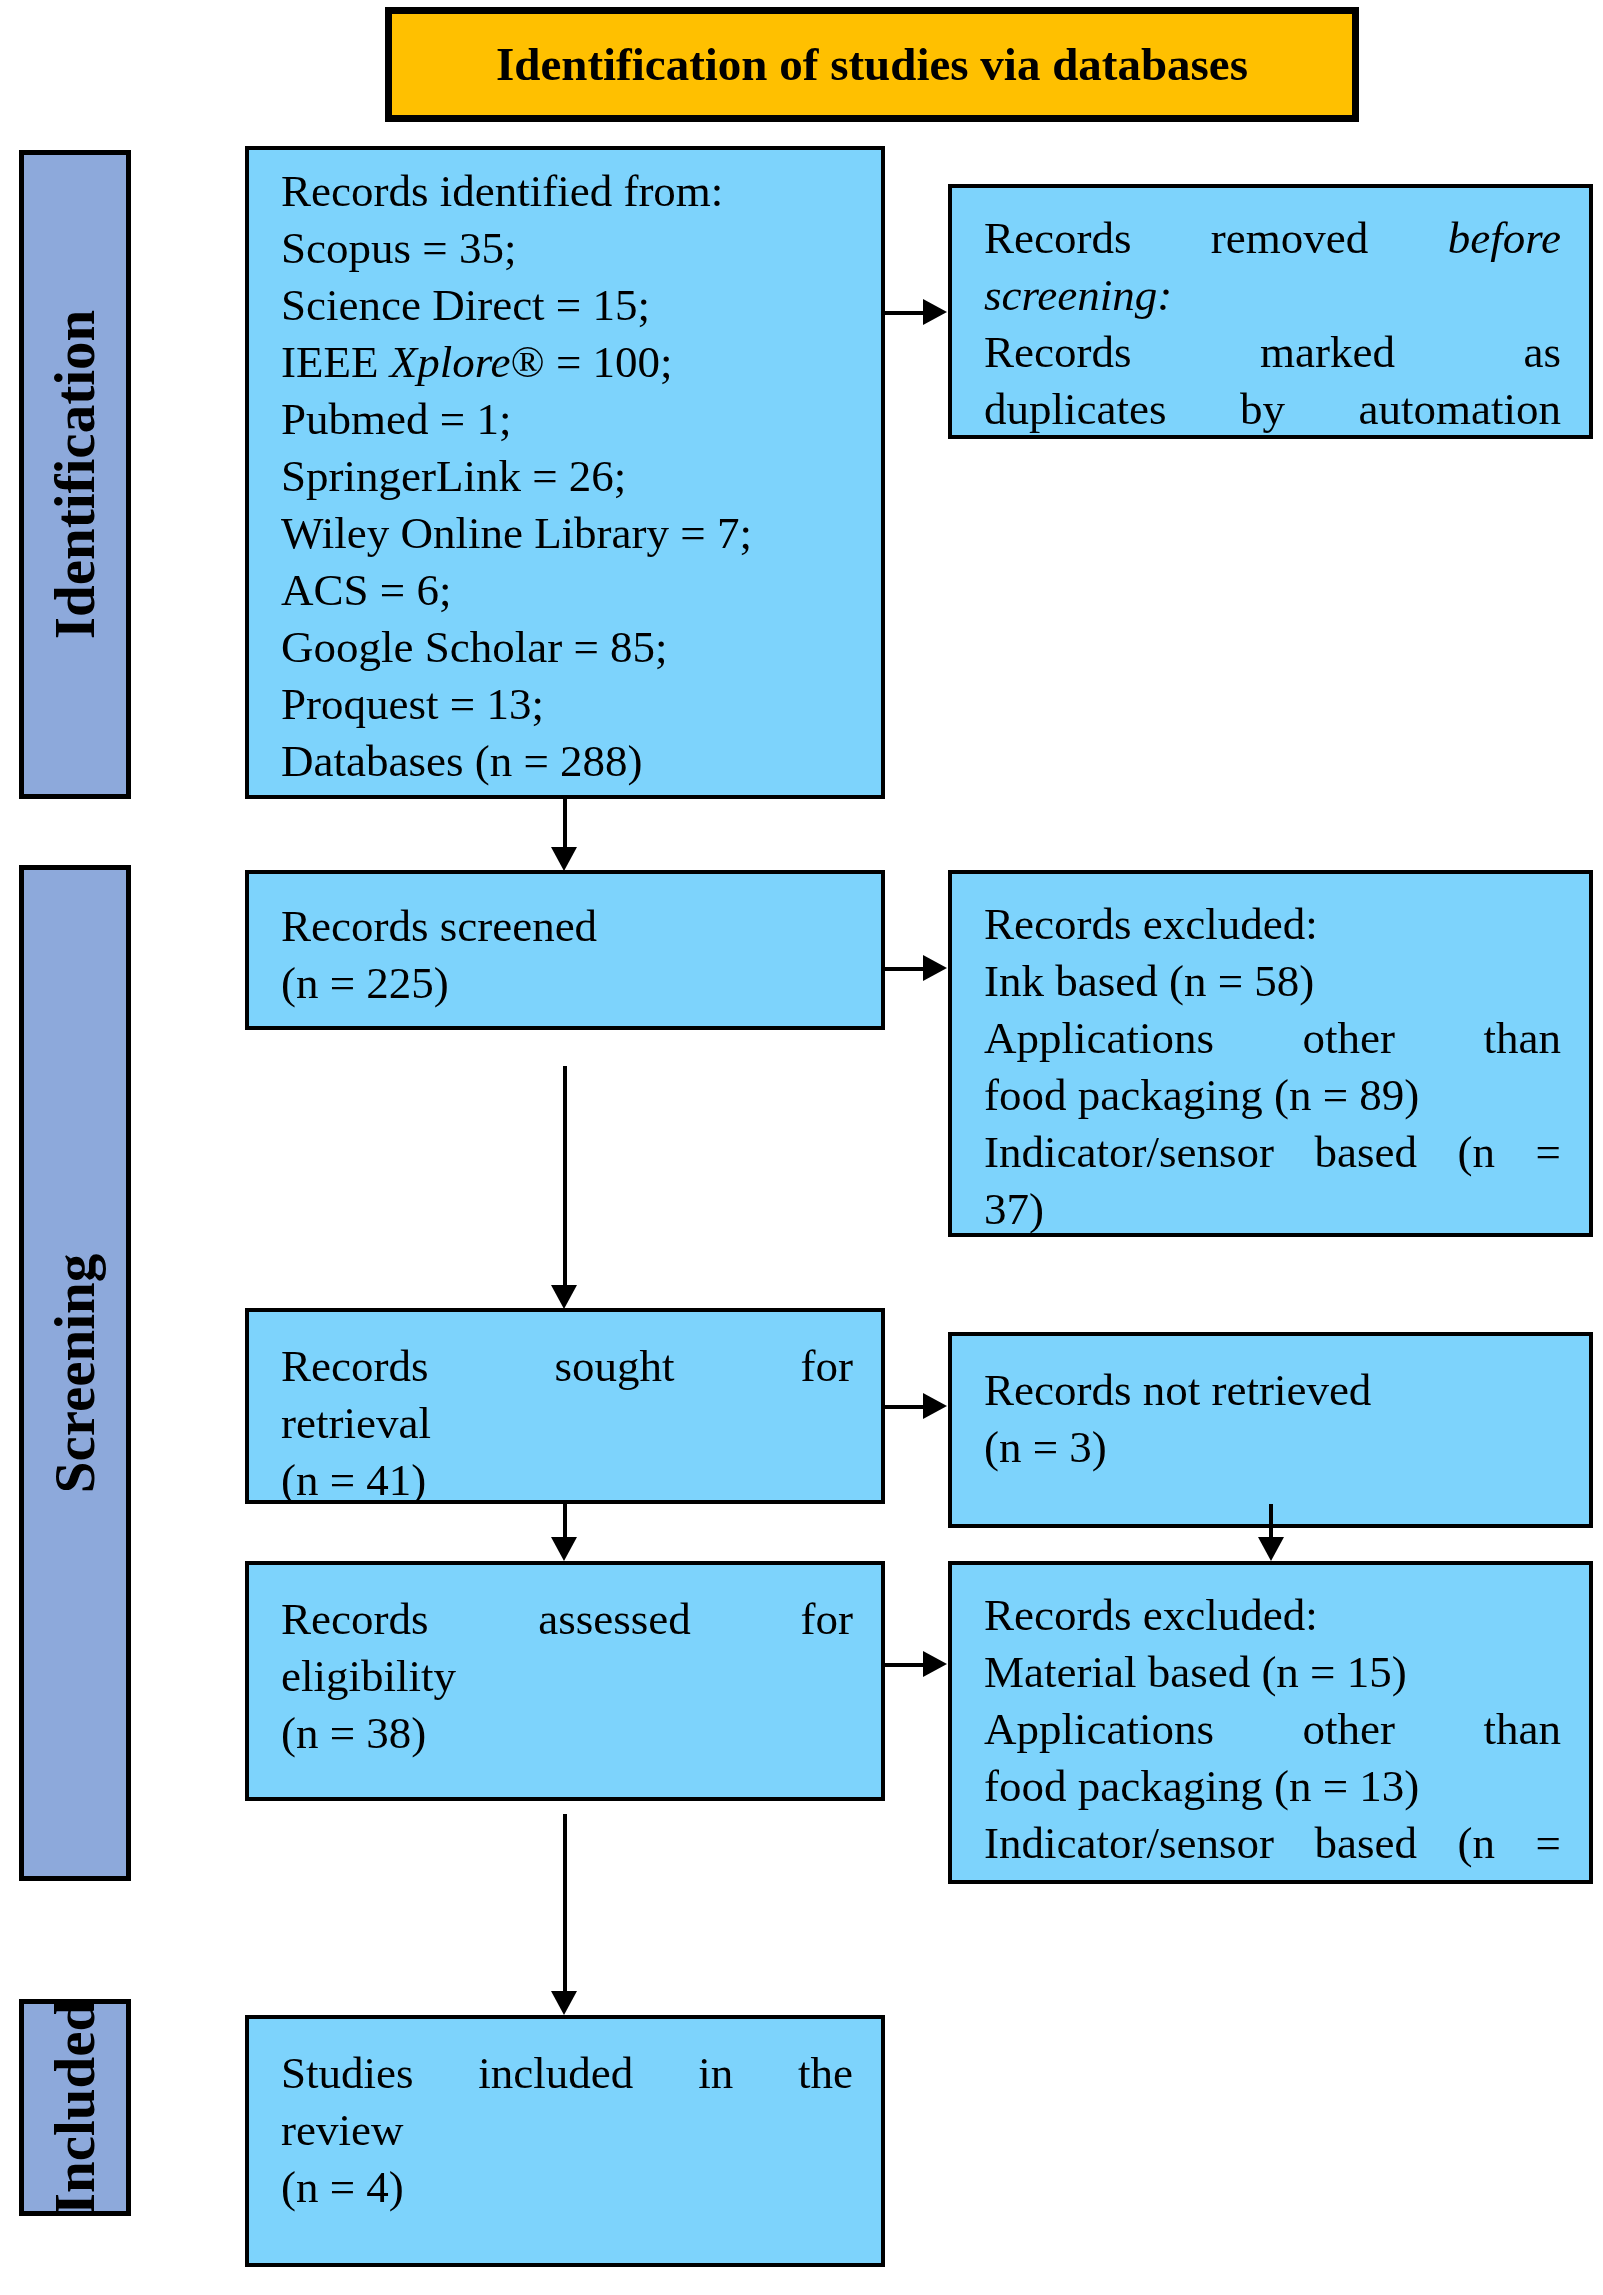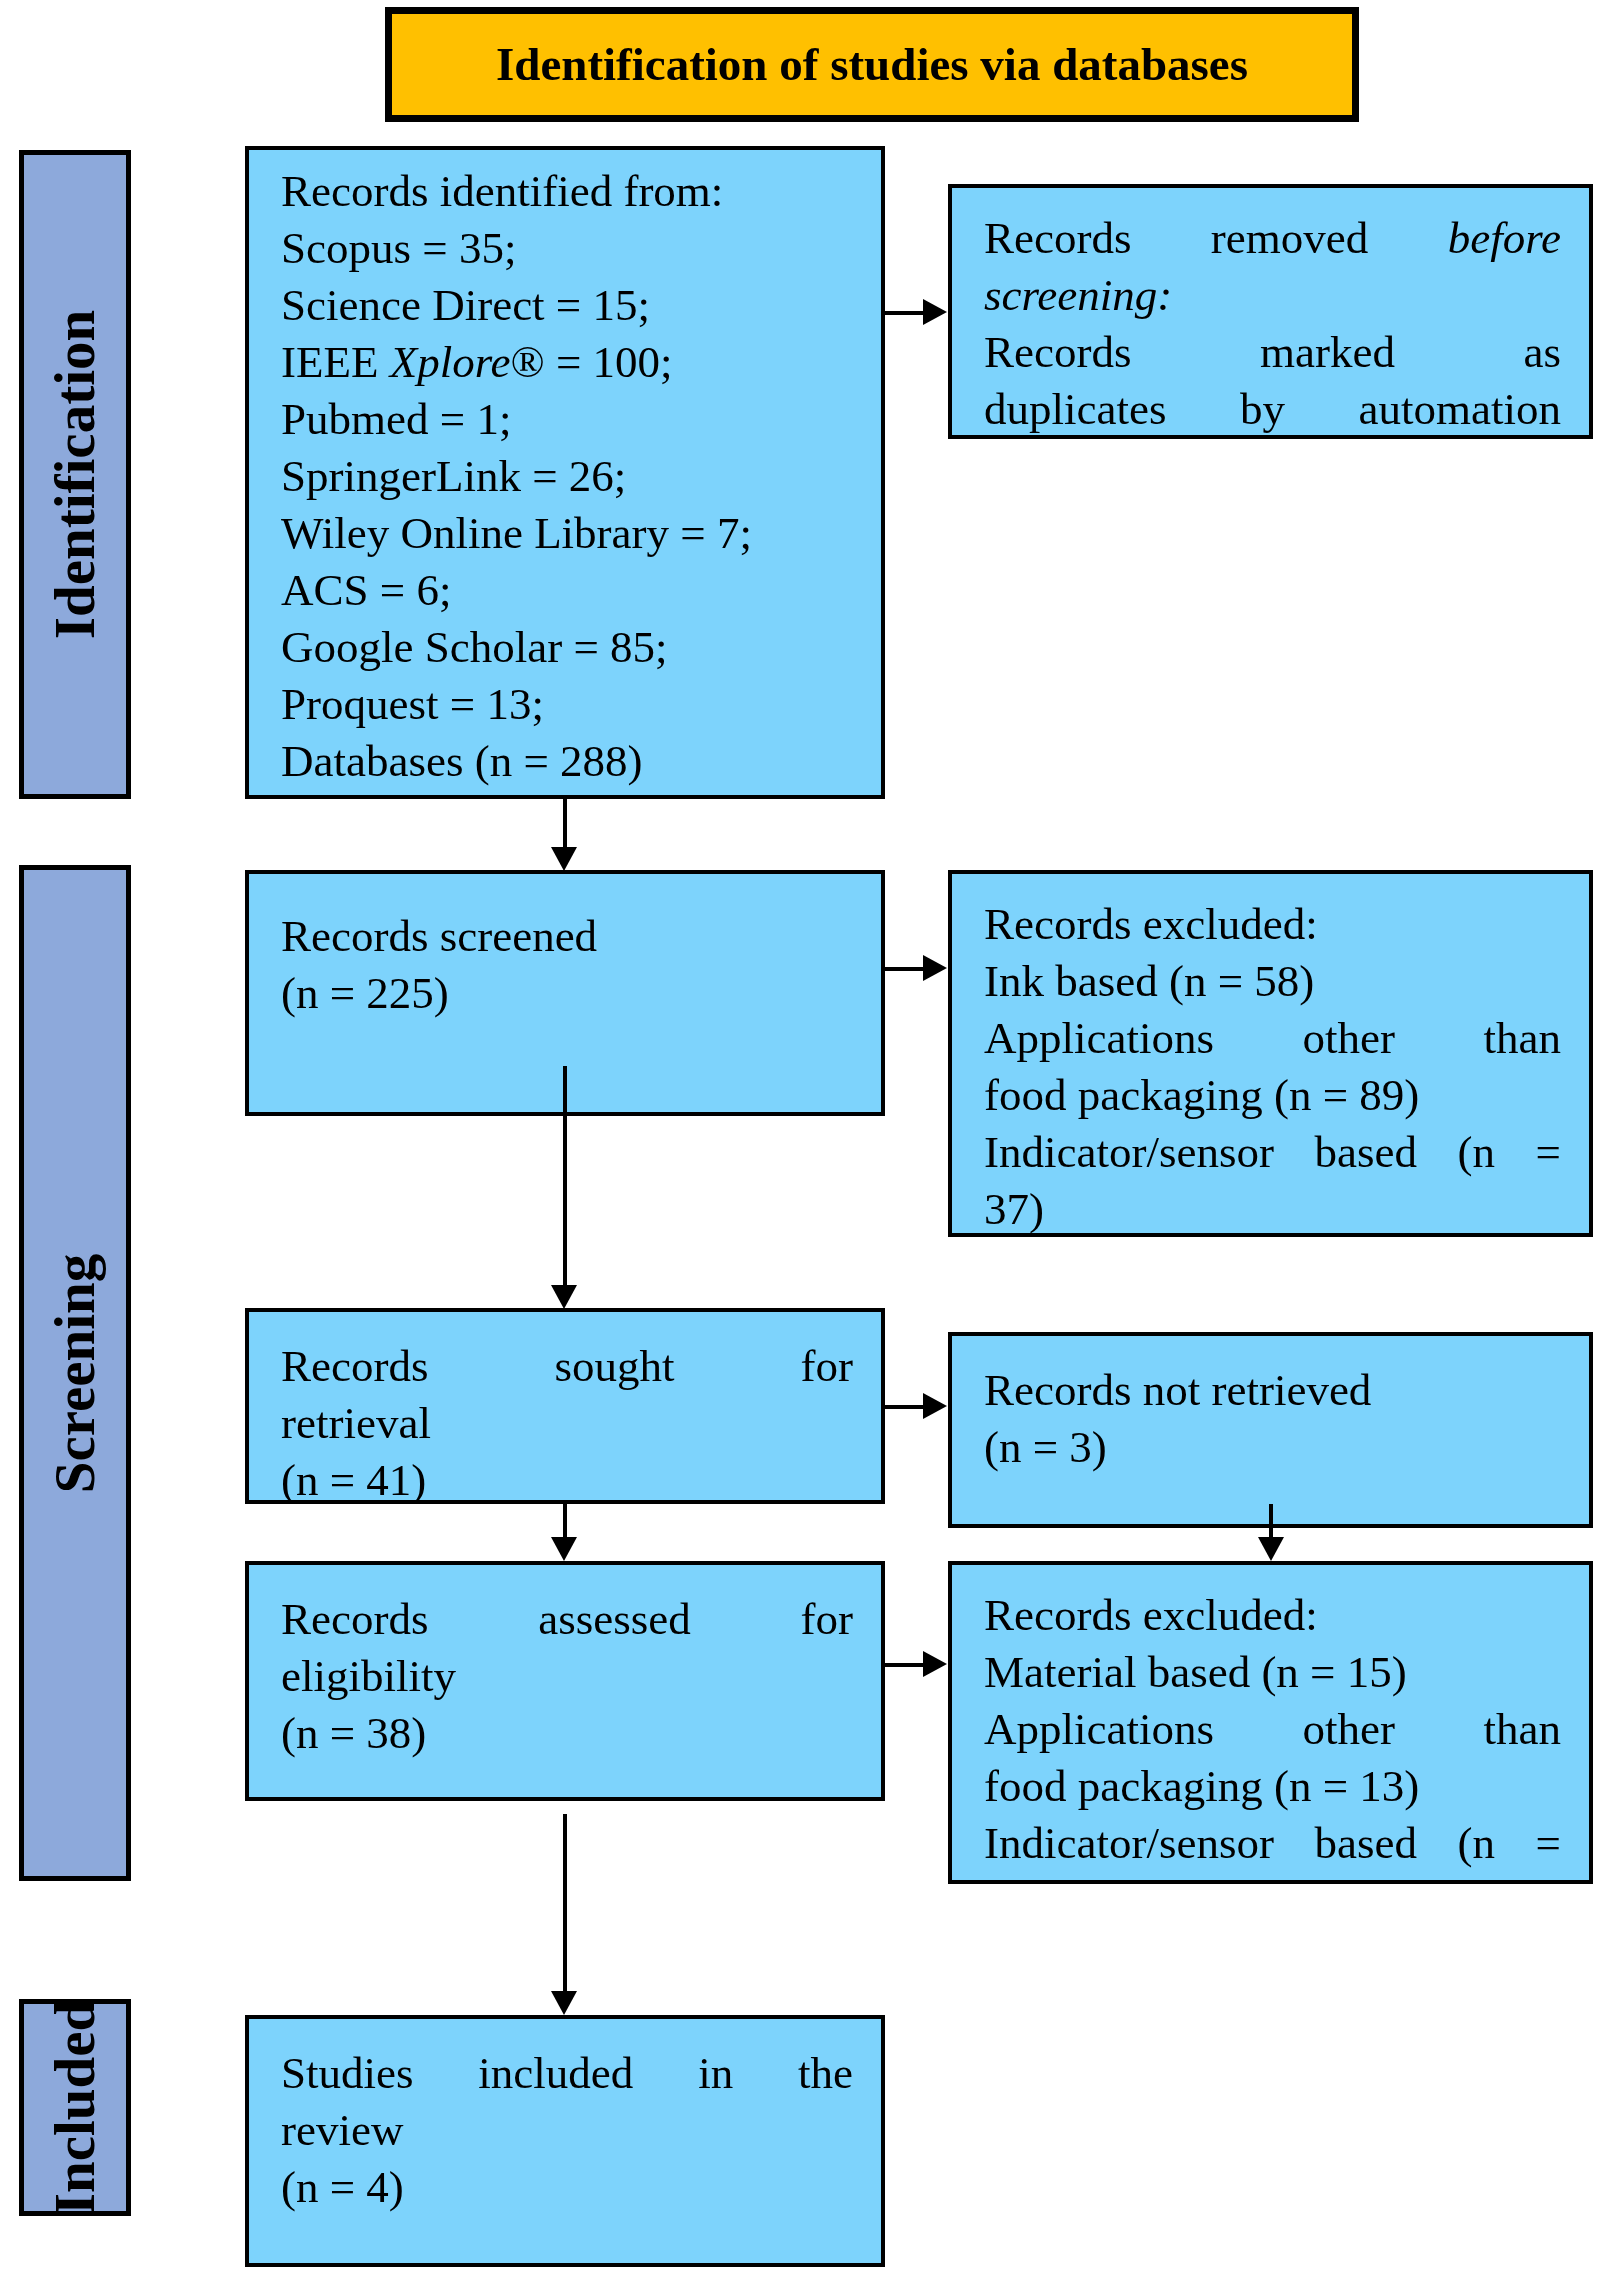--- a/index.html
+++ b/index.html
@@ -52,21 +52,21 @@
     text-align: justify; text-align-last: justify;
     white-space: normal;
   }
   .node em { font-style: italic; }
 
   .col-left  { left: 245px;  width: 640px; }
   .col-right { left: 948px; width: 645px; }
 
   .box-identified    { top: 146px;  height: 653px; padding-top: 13.3px; }
   .box-removed       { top: 160px;  height: 255px;  padding-top: 21.5px; margin-top: 24px; }
-  .box-screened      { top: 870px; height: 246px;  padding-top: 34px; font-family: Liberation Serif, serif; }
+  .box-screened      { top: 870px; height: 160px;  padding-top: 24px; font-family: Liberation Serif, serif; }
   .box-excluded1     { top: 870px; height: 367px;  padding-top: 21.5px; }
   .box-sought        { top: 1308px; height: 196px;  padding-top: 26px; }
   .box-not-retrieved { top: 1308px; height: 196px;  padding-top: 26px; margin-top: 24px; }
   .box-assessed      { top: 1561px; height: 240px;  padding-top: 26px; }
   .box-excluded2     { top: 1561px; height: 323px;  padding-top: 21.5px; }
   .box-studies       { top: 2015px; height: 252px;  padding-top: 26px; }
 
   
   .vline { width: 3.6px; background: #000; }
   .hline { height: 3.6px; background: #000; }

